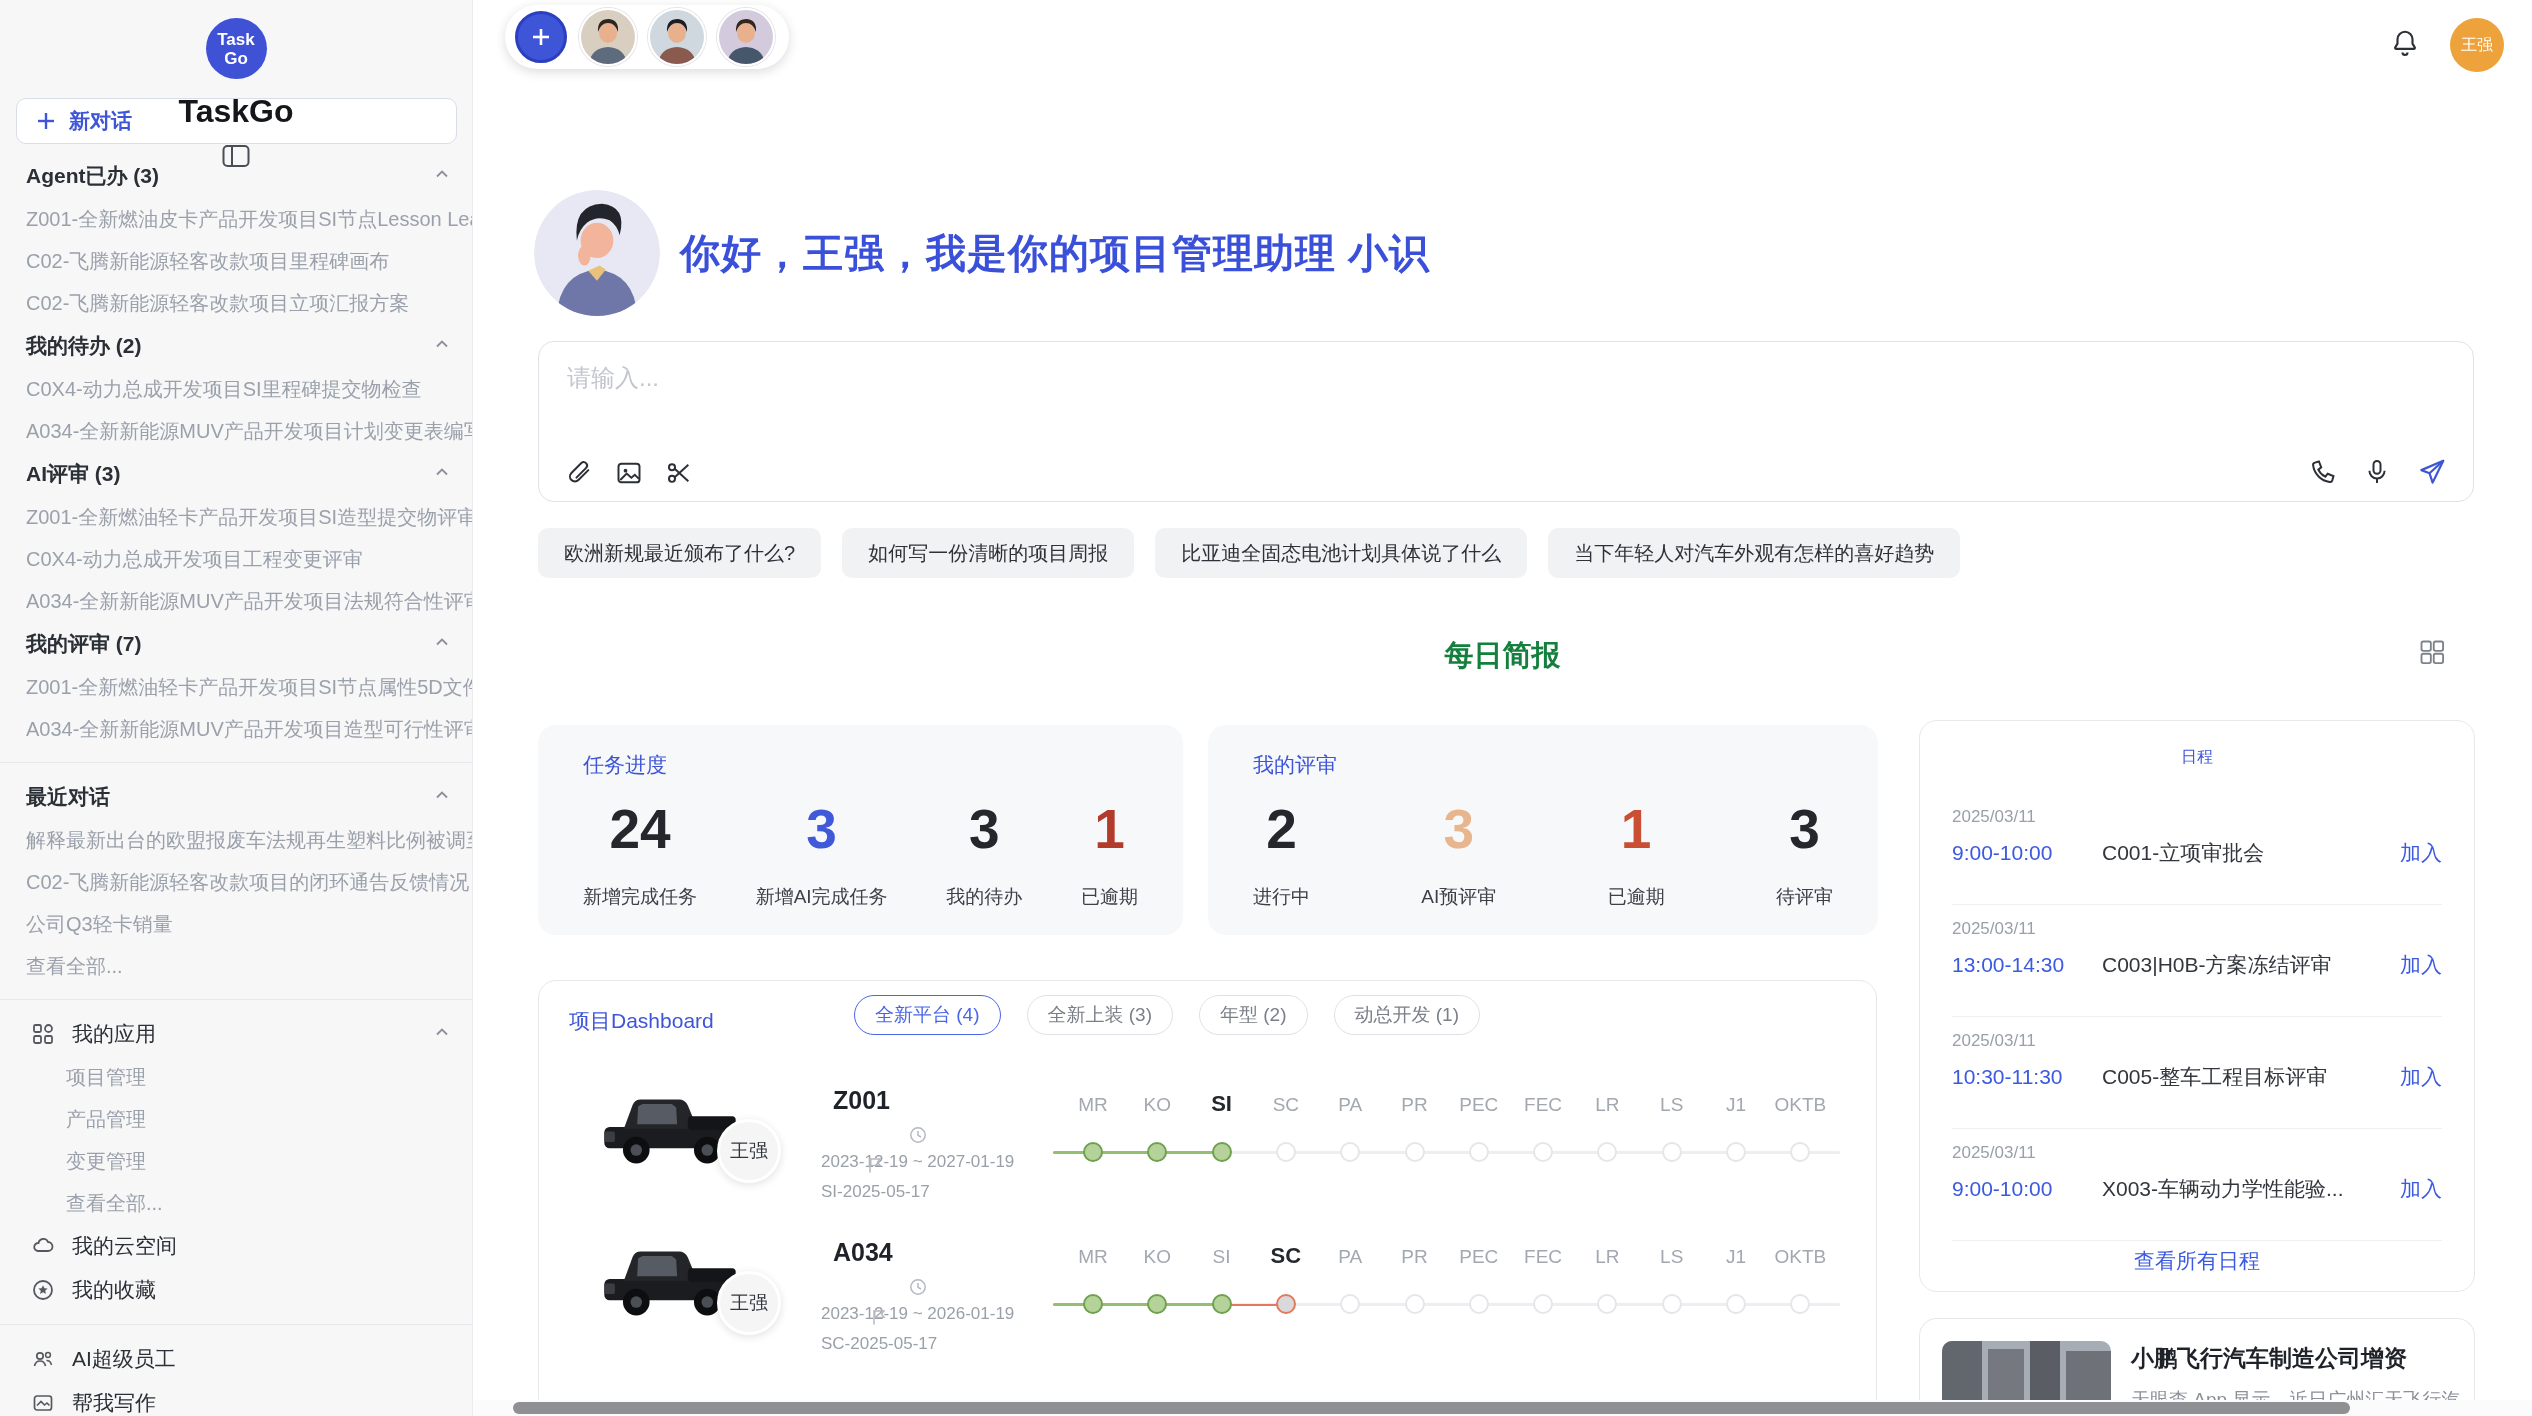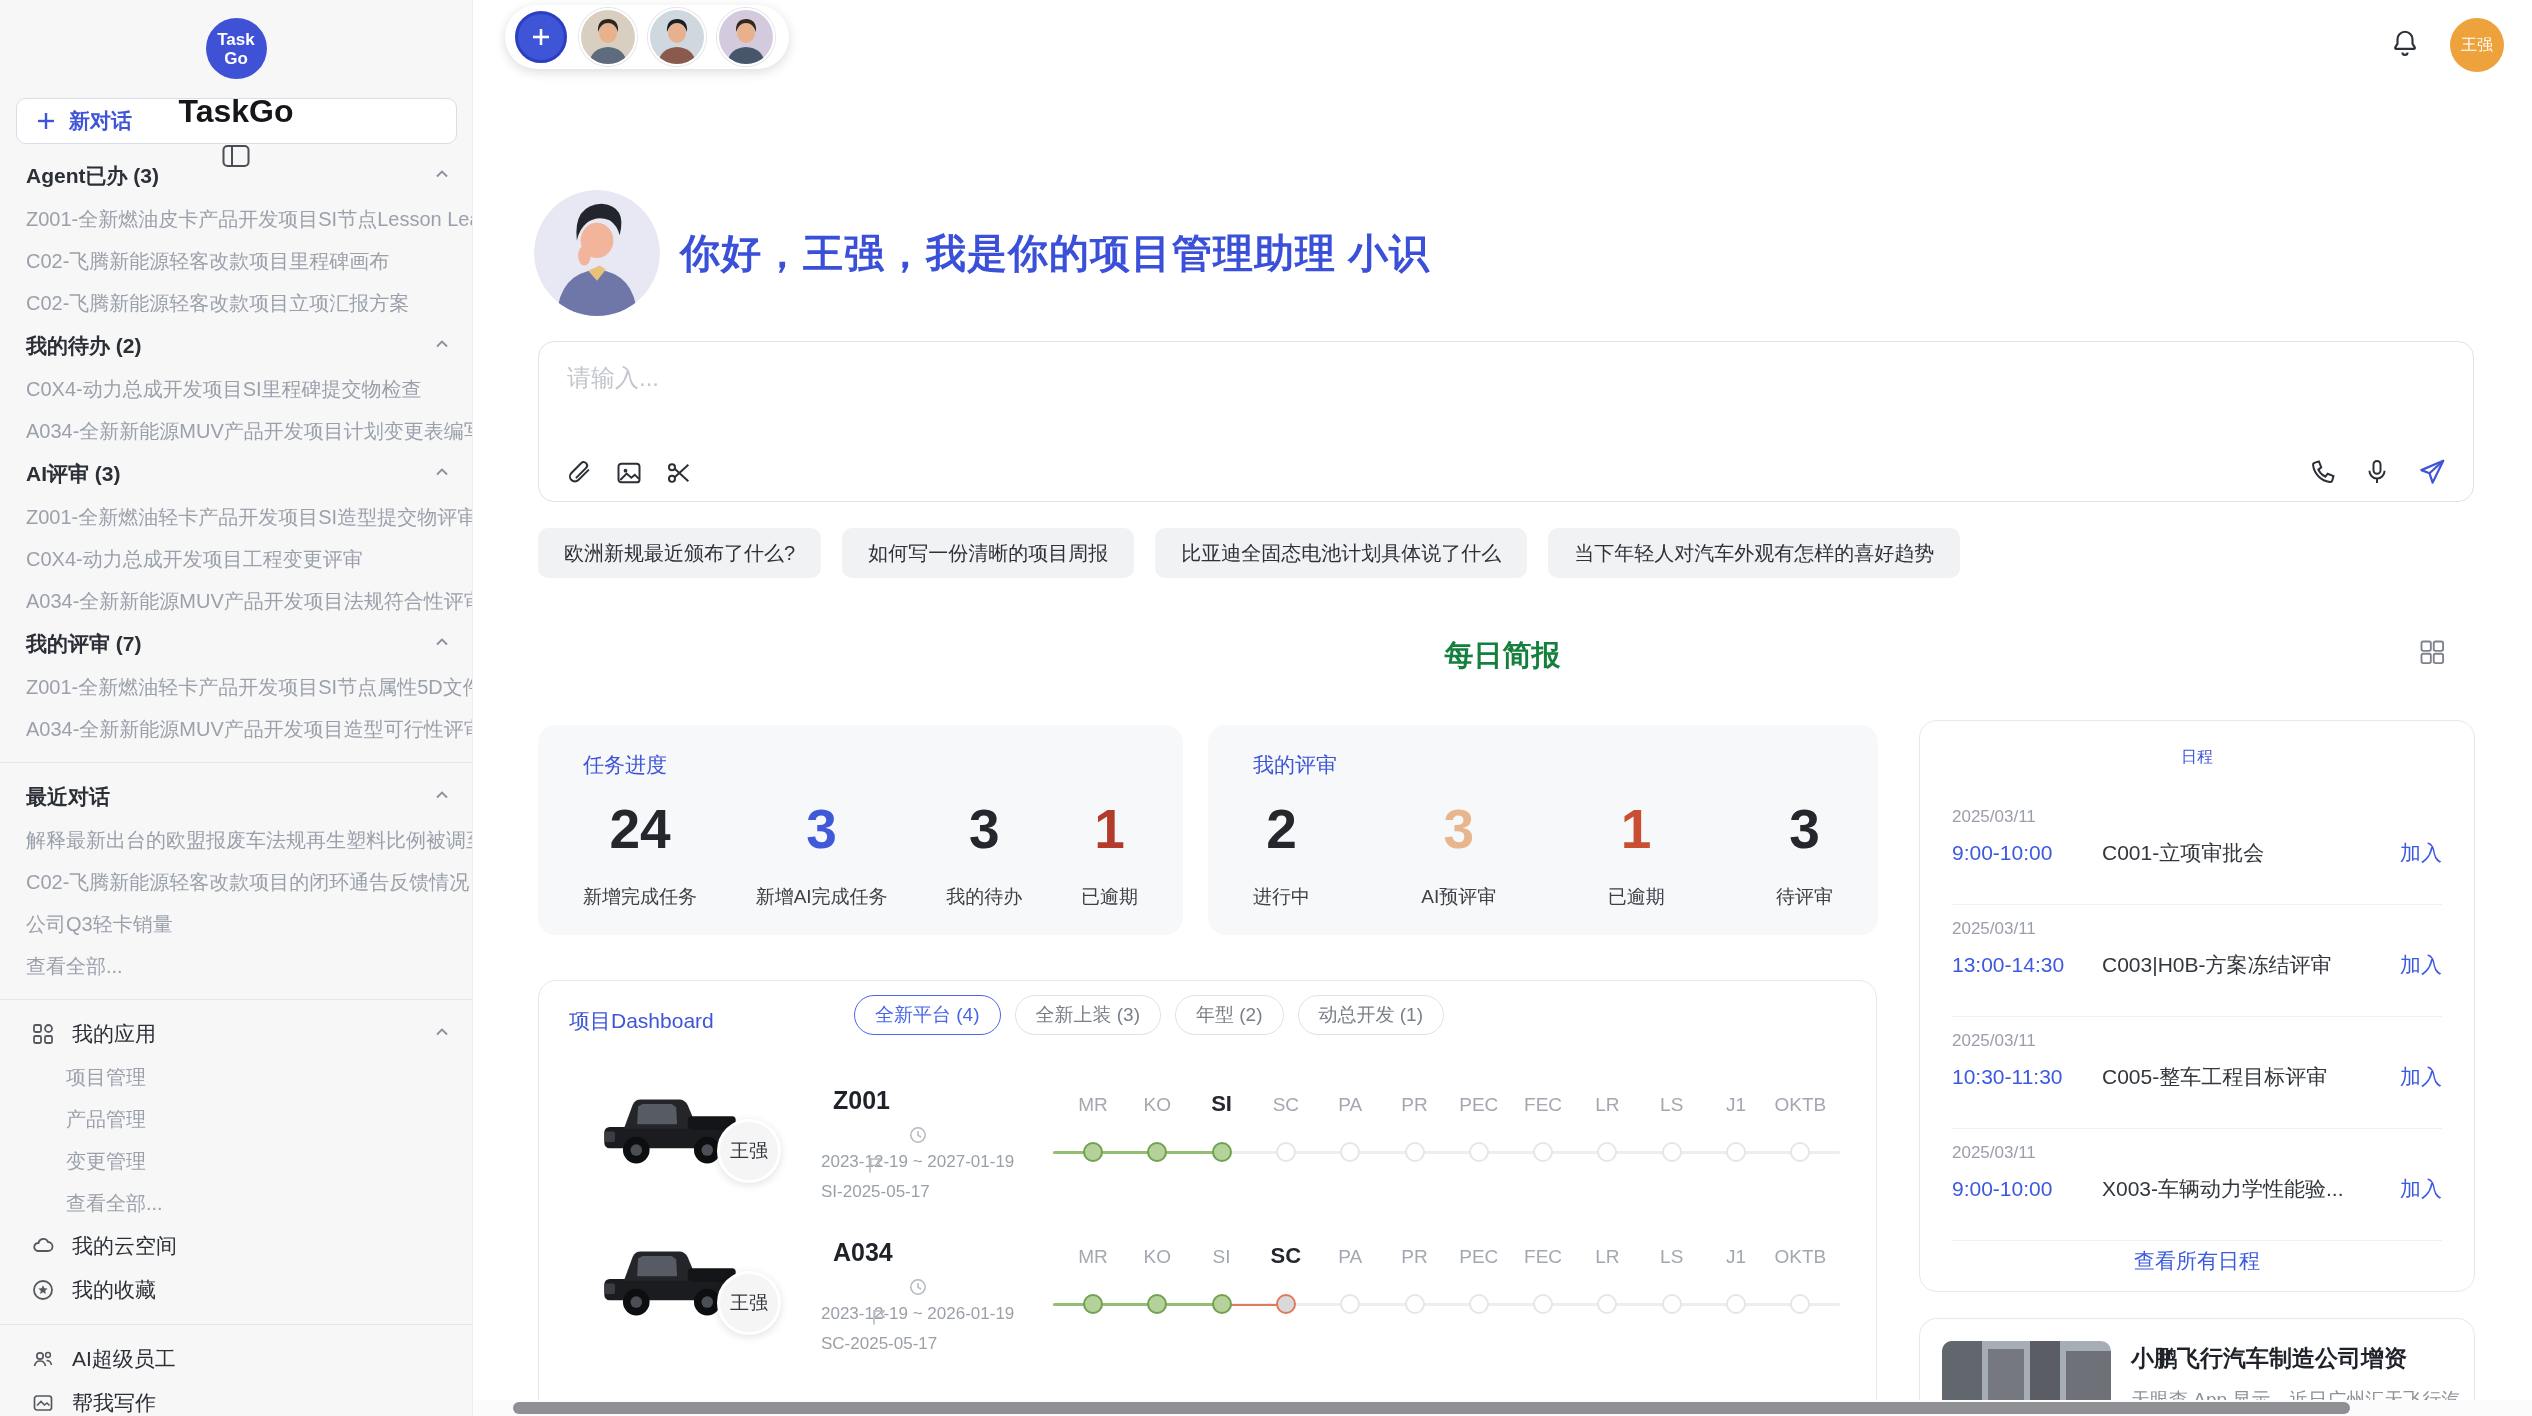--- a/index.html
+++ b/index.html
@@ -68,21 +68,21 @@
   .sev-date { font-size:17px; color:#9aa0a8; }
   .sev-line { display:flex; align-items:center; margin-top:12px; }
   .sev-time { font-size:21px; color:#3c5ae0; font-weight:500; width:150px; }
   .sev-name { font-size:21px; color:#33373d; flex:1; white-space:nowrap; overflow:hidden; }
   .sev-join { font-size:21px; color:#3c5ae0; cursor:pointer; margin-left:10px; }
   .sched-viewall { position:absolute; left:0; bottom:16px; width:100%; text-align:center; font-size:21px; color:#3c5ae0; cursor:pointer; }
 
   
   .dash-card { position:absolute; left:65px; top:980px; width:1339px; height:436px; background:#fff; border:1px solid #e7e8ec; border-radius:18px; overflow:hidden; }
   .dash-title { position:absolute; left:30px; top:26px; font-size:21px; color:#3e55d8; }
-  .filters { position:absolute; left:315px; top:14px; display:flex; gap:14px; }
+  .filters { position:absolute; left:315px; top:14px; display:flex; gap:26px; }
   .fchip { height:40px; border-radius:20px; border:1px solid #dfe1e6; background:#fff; color:#7b8088; font-size:19px; display:flex; align-items:center; padding:0 20px; white-space:nowrap; cursor:pointer; }
   .fchip.active { border-color:#4a66e8; color:#4a66e8; }
   .prow { position:absolute; left:0; width:100%; height:152px; cursor:pointer; }
   .car { position:absolute; left:60px; top:5px; width:142px; height:92px; }
   .owner-badge { position:absolute; left:178px; top:43px; width:64px; height:64px; border-radius:50%; background:#f5f5f6; border:3px solid #fff; box-shadow:0 2px 8px rgba(0,0,0,.12); display:flex; align-items:center; justify-content:center; font-size:19px; color:#33373d; }
   .pname { position:absolute; left:282px; top:10px; font-size:25px; font-weight:bold; color:#1f2329;margin-left:12px; }
   .pmeta { position:absolute; left:282px; display:flex; align-items:center; gap:8px; font-size:17px; color:#9aa0a8;flex-direction:column; }
   .pm1 { top:50px; } .pm2 { top:80px; }
   .pmeta .mic { color:#b4b8bf; display:flex; }
   .slabel { position:absolute; top:18px; transform:translateX(-50%); font-size:19px; color:#a3a8b0; }

